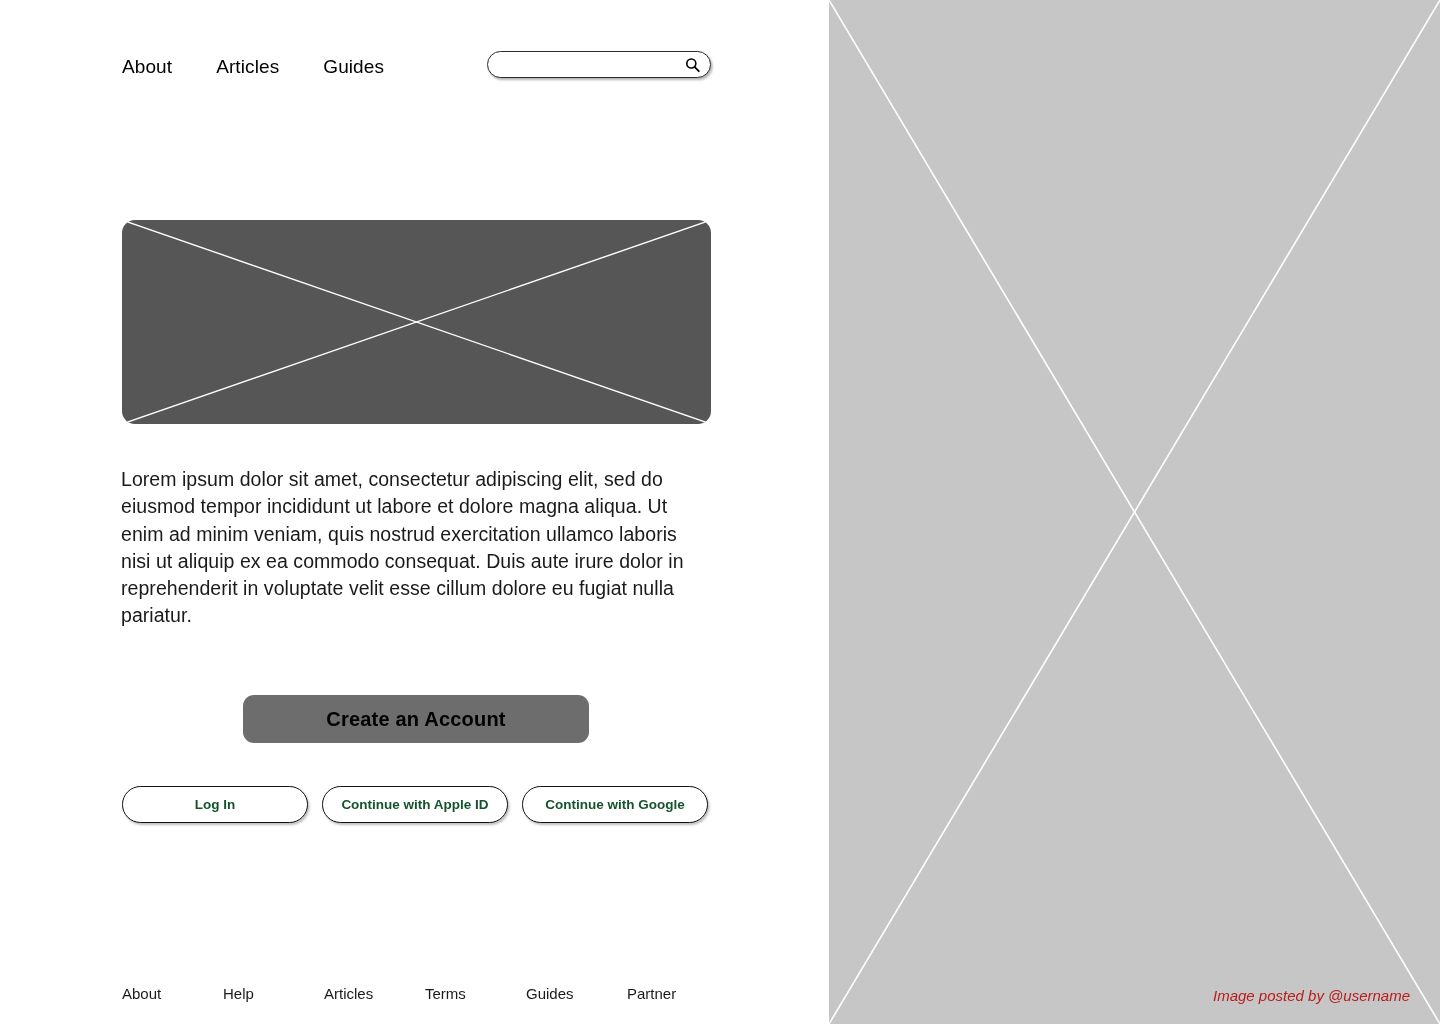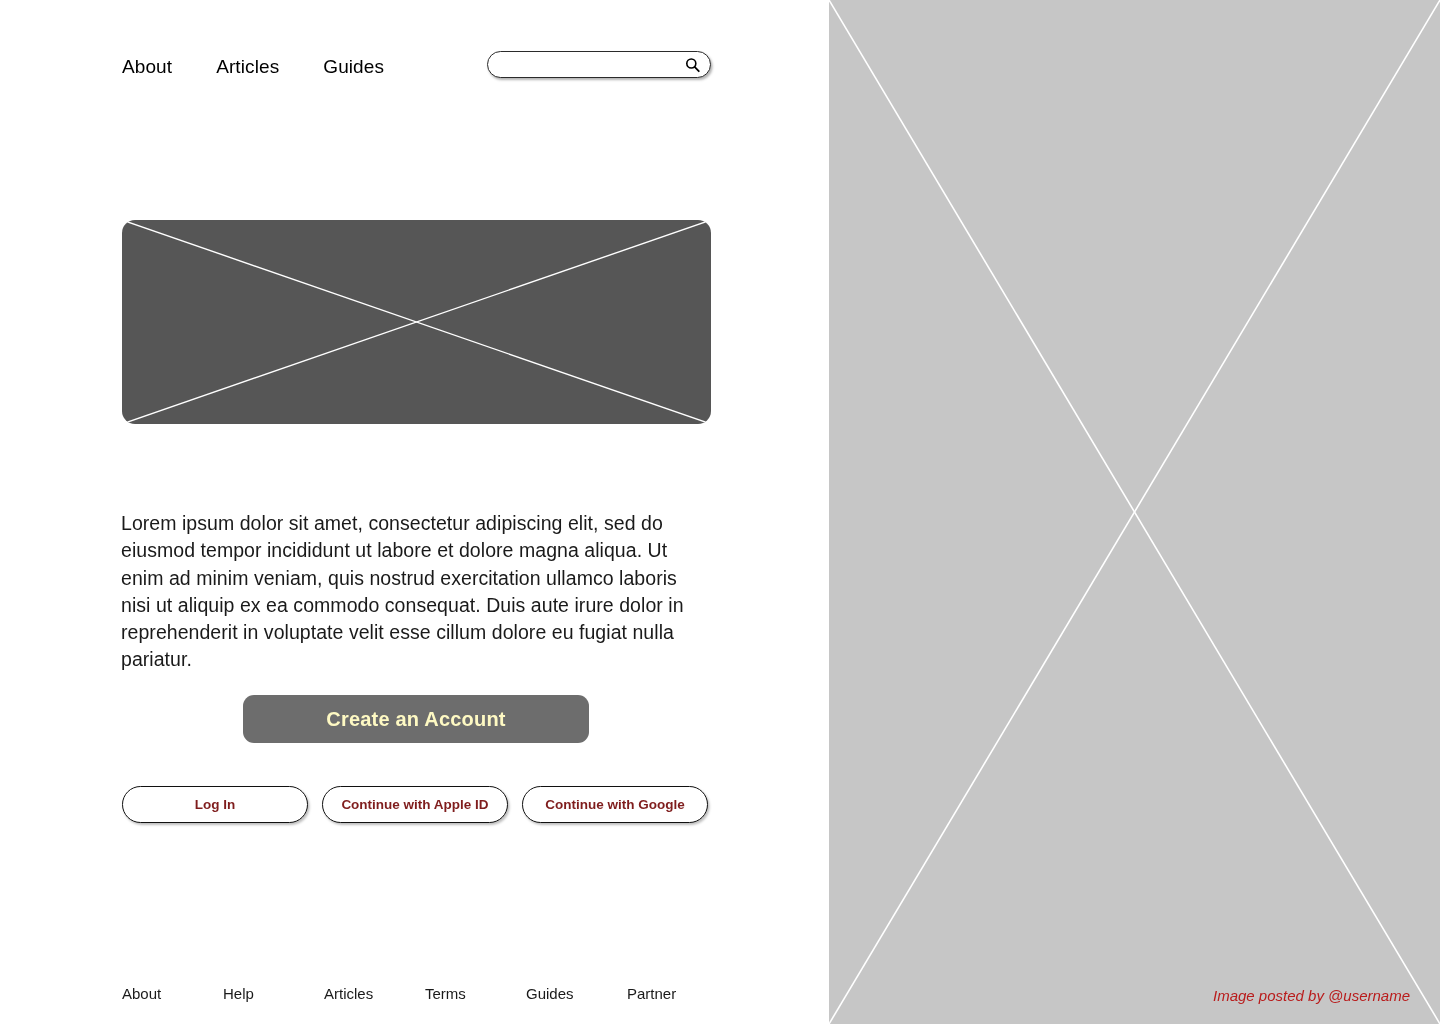--- a/index.html
+++ b/index.html
@@ -128,34 +128,33 @@
   
   .body-copy {
     position: absolute;
     left: 121px;
     top: 466px;
     width: 586px;
     font-size: 19.5px;
     line-height: 27.3px;
     color: #1a1a1a;
     letter-spacing: 0.05px;
-    margin-top: 44px;
   }
 
   
   .cta-primary {
     position: absolute;
     left: 243px;
     top: 695px;
     width: 346px;
     height: 48px;
     background: #6d6d6d;
     border: none;
     border-radius: 11px;
-    color: #fef9c3;
+    color: #000000;
     font-family: "Liberation Sans", sans-serif;
     font-size: 20px;
     font-weight: bold;
     letter-spacing: 0.2px;
     cursor: pointer;
   }
 
   
   .auth-row {
     position: absolute;
@@ -167,21 +166,21 @@
   }
 
   .auth-btn {
     height: 37px;
     background: #ffffff;
     border: 1.2px solid #111111;
     border-radius: 19px;
     font-family: "Liberation Sans", sans-serif;
     font-size: 13.5px;
     font-weight: bold;
-    color: #7f1d1d;
+    color: #14532d;
     cursor: pointer;
     box-shadow: 1.5px 2px 2.5px rgba(0,0,0,0.26);
     white-space: nowrap;
     display: flex;
     align-items: center;
     justify-content: center;
   }
 
   .auth-btn.login   { width: 186px; }
   .auth-btn.google  { width: 186px; }

